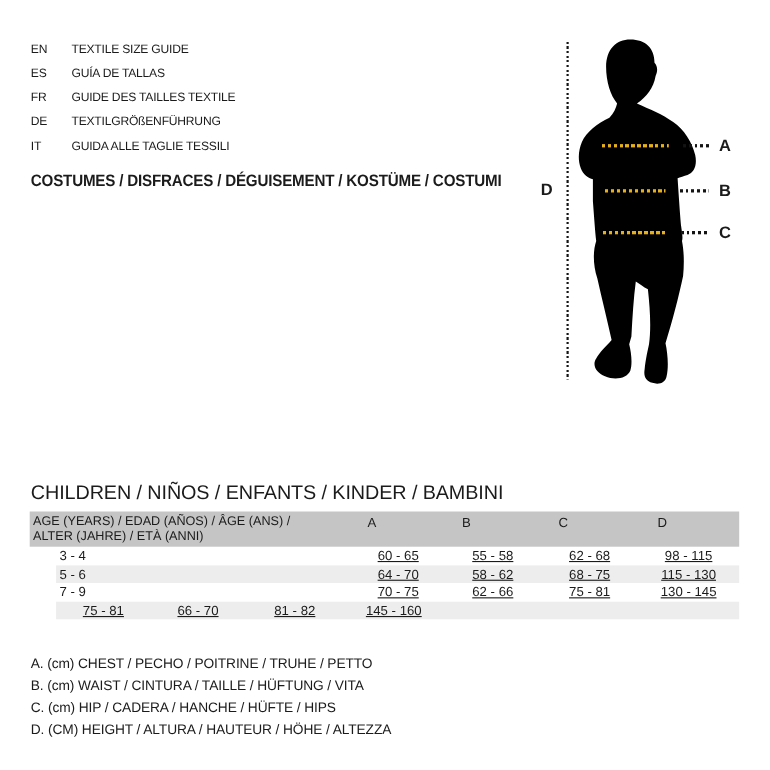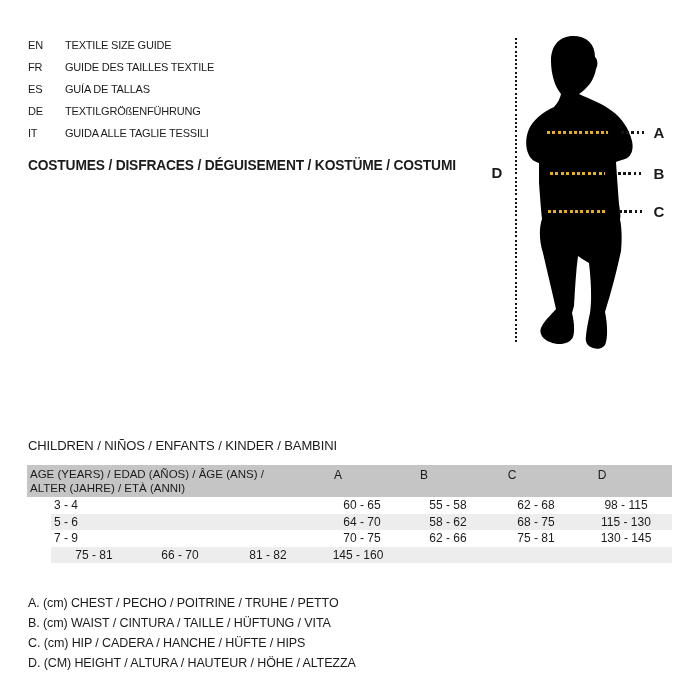--- a/index.html
+++ b/index.html
@@ -46,55 +46,55 @@
   .pos-yc { left:548px; top:210px; width:59px; }
   .pos-ba { left:621px; top:131px; width:24px; }
   .pos-bb { left:618px; top:172px; width:26px; }
   .pos-bc { left:619px; top:210px; width:25px; }
   .pos-la { left:649px; top:124px; }
   .pos-lb { left:649px; top:165px; }
   .pos-lc { left:649px; top:203px; }
   .pos-ld { left:487px; top:164px; }
 
   
-  .section-title { position:absolute; left:28px; top:438px; font-size:13px; letter-spacing:-0.1px; }
+  .section-title { position:absolute; left:28px; top:438px; font-size:18px; letter-spacing:-0.1px; }
 
   
   .size-table { position:absolute; left:27px; top:465px; width:645px; }
   .t-head { display:flex; min-height:32px; background:#c5c5c5; }
   .t-age-head { width:268px; padding:2px 0 2px 3px; font-size:11.5px; line-height:14px; }
   .t-col { text-align:center; font-size:12px; padding-top:3px; }
   .t-col.ca { width:86px; } .t-col.cb { width:86px; } .t-col.cc { width:90px; } .t-col.cd { width:90px; }
   .t-row { display:flex; height:16.5px; align-items:center; font-size:12px;margin-left:24px; }
   .t-row.stripe { background:#ededed; }
   .t-cell-age { width:268px; padding-left:3px; }
-  .t-cell { text-align:center; }
+  .t-cell { text-align:center;text-decoration:underline; }
   .t-cell.ca { width:86px; } .t-cell.cb { width:86px; } .t-cell.cc { width:90px; } .t-cell.cd { width:90px; }
 
   
   .legend { position:absolute; left:28px; top:593px; }
   .legend-row { height:20px; display:flex; align-items:center; font-size:12.5px; letter-spacing:-0.1px; }
 </style>
 </head>
 <body>
 
 <div class="page">
 
   <div class="langs">
     <div class="lang-row">
       <span class="lang-code">EN</span>
       <span class="lang-label">TEXTILE SIZE GUIDE</span>
     </div>
     <div class="lang-row">
+      <span class="lang-code">ES</span>
+      <span class="lang-label">GUÍA DE TALLAS</span>
+    </div>
+    <div class="lang-row">
       <span class="lang-code">FR</span>
       <span class="lang-label">GUIDE DES TAILLES TEXTILE</span>
-    </div>
-    <div class="lang-row">
-      <span class="lang-code">ES</span>
-      <span class="lang-label">GUÍA DE TALLAS</span>
     </div>
     <div class="lang-row">
       <span class="lang-code">DE</span>
       <span class="lang-label">TEXTILGRÖßENFÜHRUNG</span>
     </div>
     <div class="lang-row">
       <span class="lang-code">IT</span>
       <span class="lang-label">GUIDA ALLE TAGLIE TESSILI</span>
     </div>
   </div>

